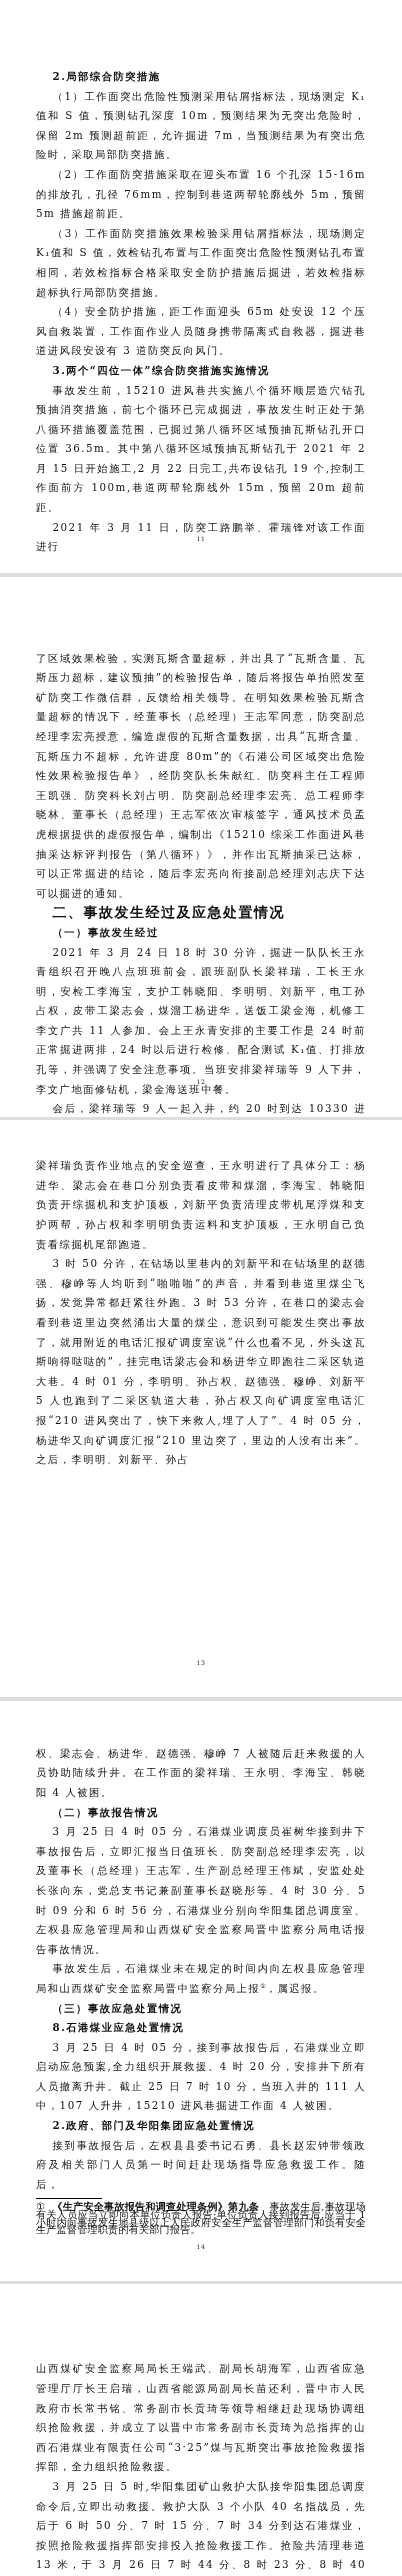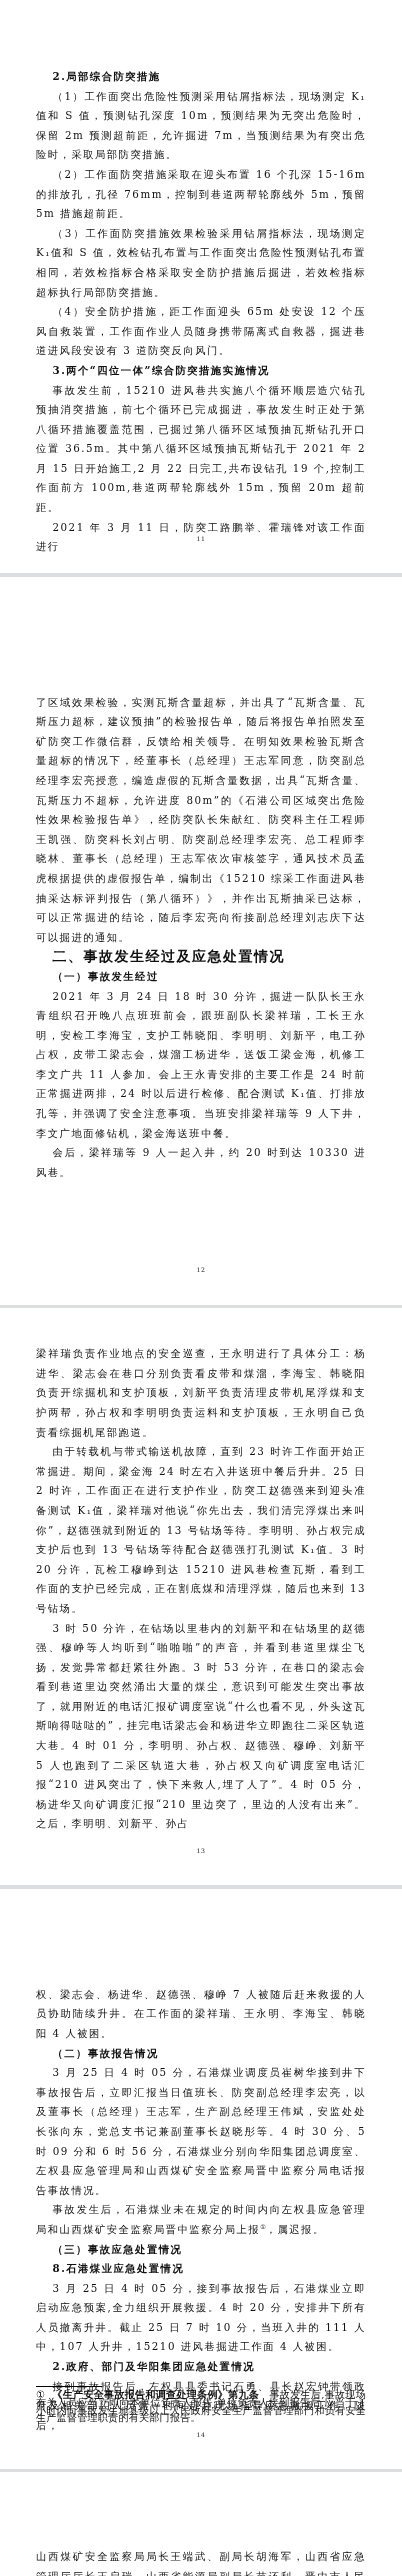--- a/index.html
+++ b/index.html
@@ -13,23 +13,23 @@
   .page {
     position: relative;
     width: 402px;
     background: #ffffff;
     box-sizing: border-box;
     padding-left: 36px;
     padding-right: 36px;
     overflow: hidden;
   }
   .p1 { height: 573px; padding-top: 67px; }
-  .p2 { height: 728px; padding-top: 116px; }
+  .p2 { height: 540px; padding-top: 72px; }
   .p3 { height: 577px; padding-top: 36px; }
-  .p4 { height: 580px; padding-top: 96px; }
+  .p4 { height: 580px; padding-top: 43px; }
   .p5 { height: 576px; padding-top: 75px; }
   .gap {
     width: 402px;
     height: 3.6px;
     background: #dcddde;
   }
   .para, .hsub, .hmajor {
     margin: 0;
     font-size: 10.3px;
     line-height: 19.6px;
@@ -110,21 +110,20 @@
     <h2 class="hmajor">二、事故发生经过及应急处置情况</h2>
     <h3 class="hsub">（一）事故发生经过</h3>
     <p class="para">2021 年 3 月 24 日 18 时 30 分许，掘进一队队长王永青组织召开晚八点班班前会，跟班副队长梁祥瑞，工长王永明，安检工李海宝，支护工韩晓阳、李明明、刘新平，电工孙占权，皮带工梁志会，煤溜工杨进华，送饭工梁金海，机修工李文广共 11 人参加。会上王永青安排的主要工作是 24 时前正常掘进两排，24 时以后进行检修、配合测试 K₁值、打排放孔等，并强调了安全注意事项。当班安排梁祥瑞等 9 人下井，李文广地面修钻机，梁金海送班中餐。</p>
     <p class="para">会后，梁祥瑞等 9 人一起入井，约 20 时到达 10330 进风巷。</p>
     <div class="pagenum">12</div>
   </div>
   <div class="gap"></div>
 
   <div class="page p3">
     <p class="para cont">梁祥瑞负责作业地点的安全巡查，王永明进行了具体分工：杨进华、梁志会在巷口分别负责看皮带和煤溜，李海宝、韩晓阳负责开综掘机和支护顶板，刘新平负责清理皮带机尾浮煤和支护两帮，孙占权和李明明负责运料和支护顶板，王永明自己负责看综掘机尾部跑道。</p>
-    <p class="para">由于转载机与带式输送机故障，直到 23 时许工作面开始正常掘进。期间，梁金海 24 时左右入井送班中餐后升井。25 日 2 时许，工作面正在进行支护作业，防突工赵德强来到迎头准备测试 K₁值，梁祥瑞对他说“你先出去，我们清完浮煤出来叫你”，赵德强就到附近的 13 号钻场等待。李明明、孙占权完成支护后也到 13 号钻场等待配合赵德强打孔测试 K₁值。3 时 20 分许，瓦检工穆峥到达 15210 进风巷检查瓦斯，看到工作面的支护已经完成，正在割底煤和清理浮煤，随后也来到 13 号钻场。</p>
     <p class="para">3 时 50 分许，在钻场以里巷内的刘新平和在钻场里的赵德强、穆峥等人均听到“啪啪啪”的声音，并看到巷道里煤尘飞扬，发觉异常都赶紧往外跑。3 时 53 分许，在巷口的梁志会看到巷道里边突然涌出大量的煤尘，意识到可能发生突出事故了，就用附近的电话汇报矿调度室说“什么也看不见，外头这瓦斯响得哒哒的”，挂完电话梁志会和杨进华立即跑往二采区轨道大巷。4 时 01 分，李明明、孙占权、赵德强、穆峥、刘新平 5 人也跑到了二采区轨道大巷，孙占权又向矿调度室电话汇报“210 进风突出了，快下来救人,埋了人了”。4 时 05 分，杨进华又向矿调度汇报“210 里边突了，里边的人没有出来”。之后，李明明、刘新平、孙占</p>
     <div class="pagenum">13</div>
   </div>
   <div class="gap"></div>
 
   <div class="page p4">
     <p class="para cont">权、梁志会、杨进华、赵德强、穆峥 7 人被随后赶来救援的人员协助陆续升井。在工作面的梁祥瑞、王永明、李海宝、韩晓阳 4 人被困。</p>
     <h3 class="hsub">（二）事故报告情况</h3>
     <p class="para">3 月 25 日 4 时 05 分，石港煤业调度员崔树华接到井下事故报告后，立即汇报当日值班长、防突副总经理李宏亮，以及董事长（总经理）王志军，生产副总经理王伟斌，安监处处长张向东，党总支书记兼副董事长赵晓彤等。4 时 30 分、5 时 09 分和 6 时 56 分，石港煤业分别向华阳集团总调度室、左权县应急管理局和山西煤矿安全监察局晋中监察分局电话报告事故情况。</p>
     <p class="para"><span>事故发生后，石港煤业未在规定的时间内向左权县应急管理局和山西煤矿安全监察局晋中监察分局上报</span><sup>①</sup><span>，属迟报。</span></p>

